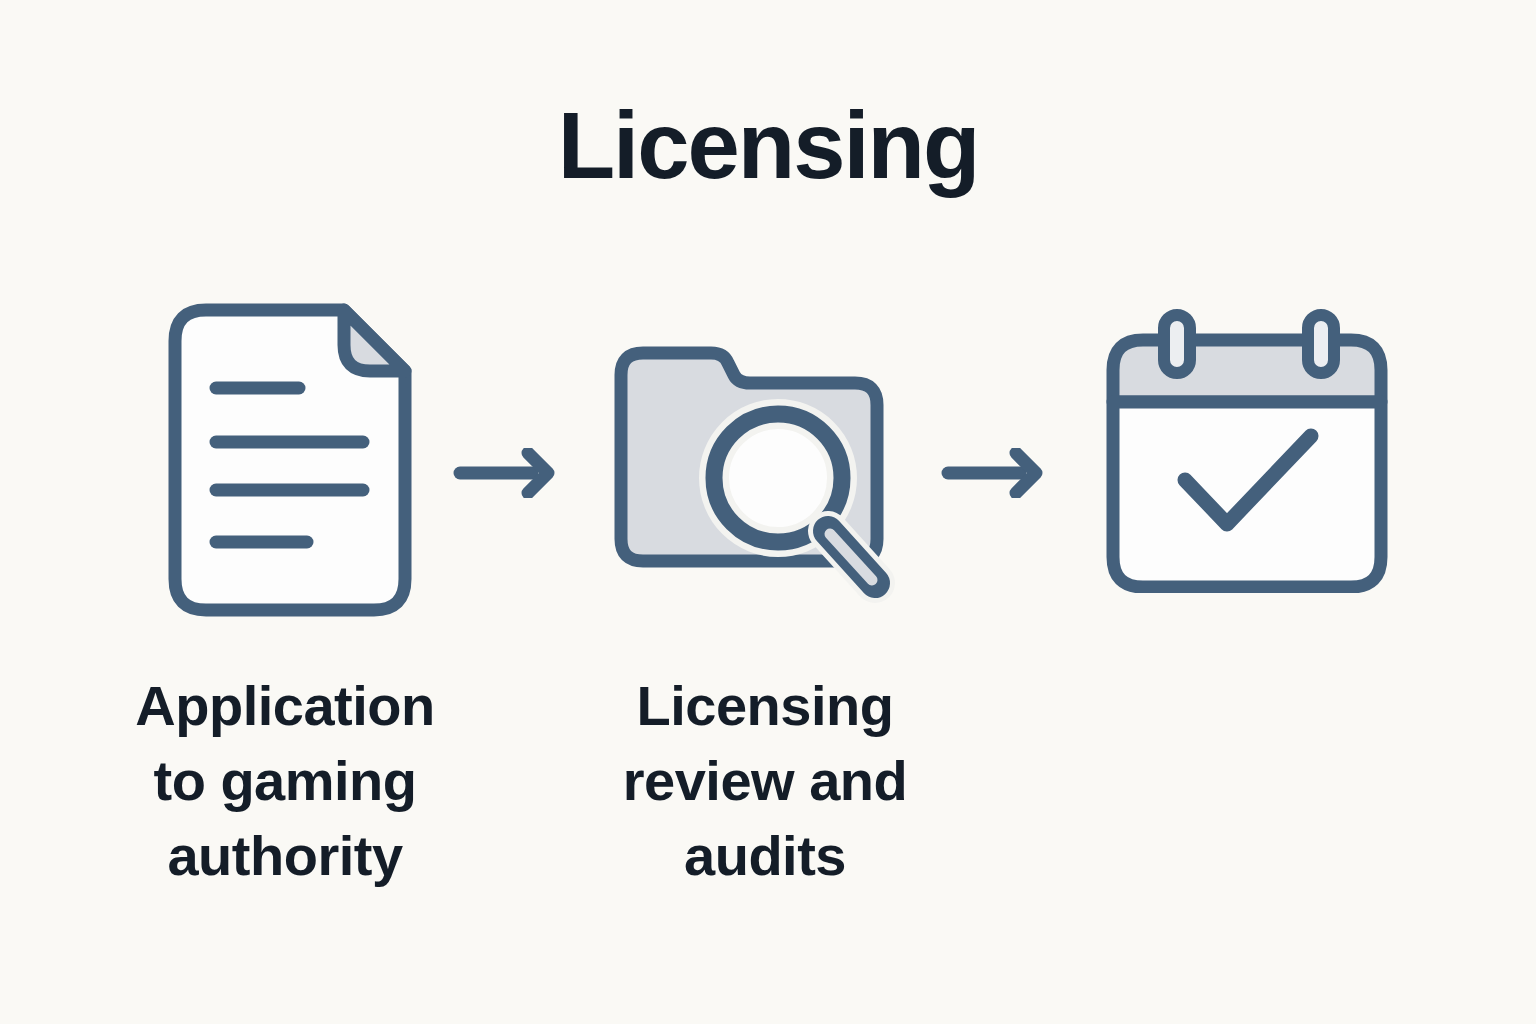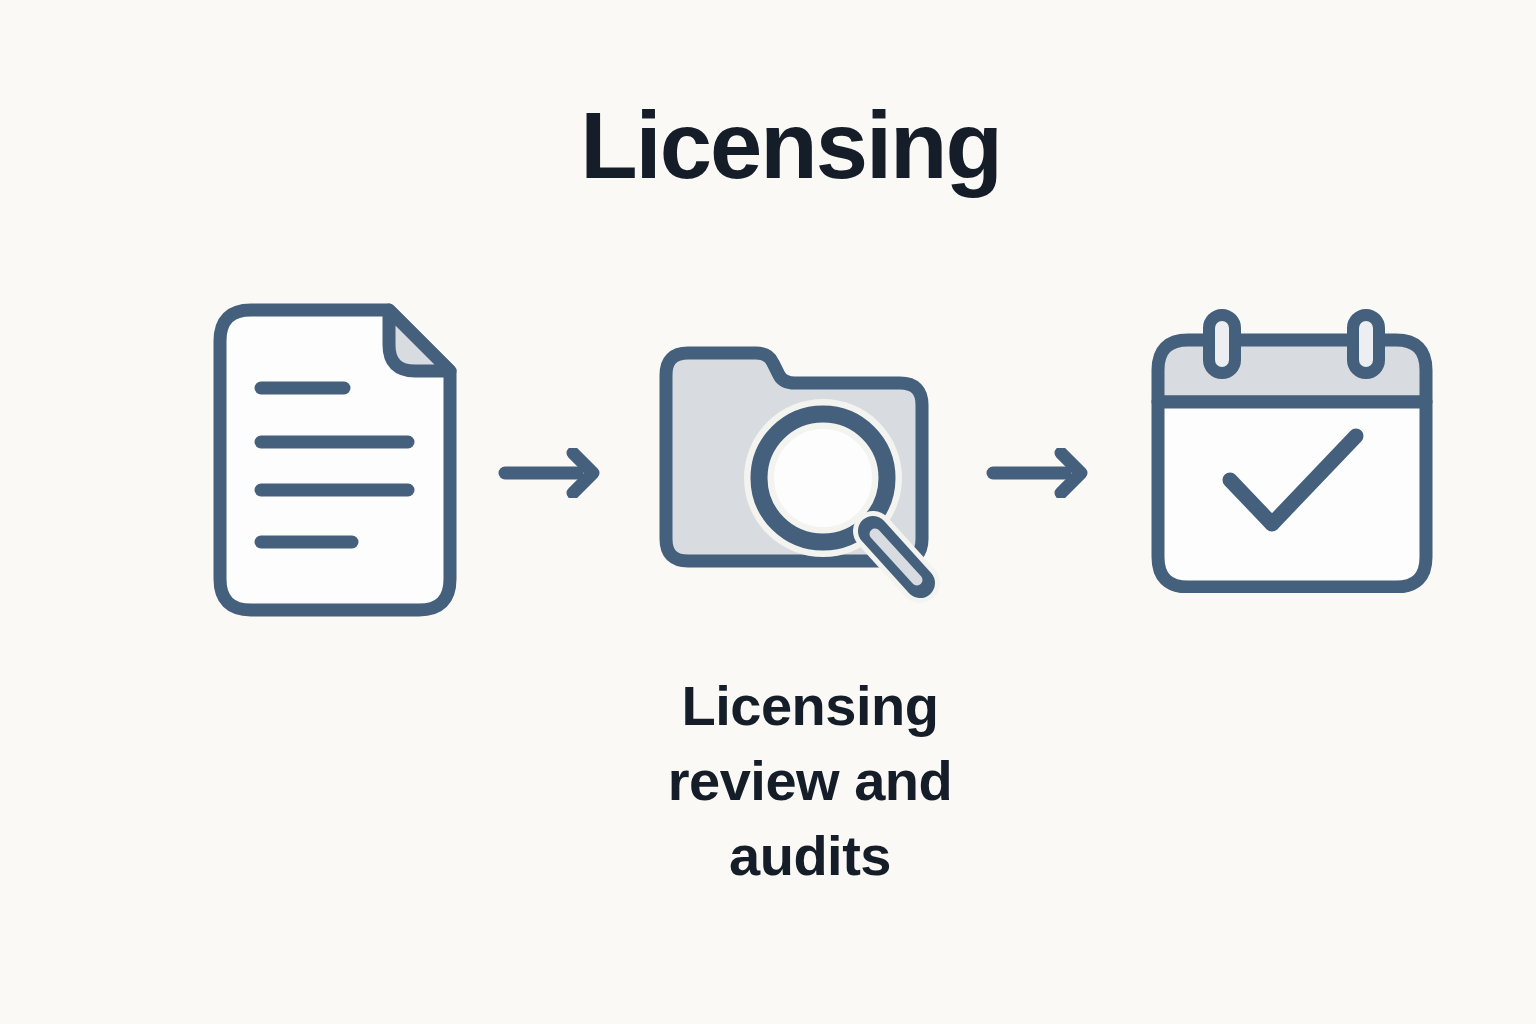--- a/index.html
+++ b/index.html
@@ -10,21 +10,21 @@
     --text:#141d28;
   }
   *{margin:0;padding:0;box-sizing:border-box;}
   html,body{width:1536px;height:1024px;}
   body{
     background:var(--background);
     font-family:"Liberation Sans", sans-serif;
     position:relative;
     overflow:hidden;
   }
-  .stage{position:absolute;inset:0;margin-left:45px;}
+  .stage{position:absolute;inset:0;}
   .page-title{
     position:absolute;
     left:0; right:0; top:92px;
     text-align:center;
     font-size:94px;
     font-weight:bold;
     letter-spacing:-2px;
     color:var(--text);
   }
   .icon-box{position:absolute;}
@@ -91,17 +91,20 @@
   <div class="icon-box" style="left:1105px;top:308px;">
     <svg width="285" height="285" viewBox="0 0 285 285" fill="none">
       <path d="M38 32 H246 Q276 32 276 62 V94 H8 V62 Q8 32 38 32 Z" fill="var(--fill-light)" stroke="var(--stroke)" stroke-width="13" stroke-linejoin="round"></path>
       <path d="M8 94 H276 V249 Q276 279 246 279 H38 Q8 279 8 249 Z" fill="var(--fill-white)" stroke="var(--stroke)" stroke-width="13" stroke-linejoin="round"></path>
       <rect x="59" y="7" width="26" height="58" rx="13" fill="#eceef1" stroke="var(--stroke)" stroke-width="12"></rect>
       <rect x="203" y="7" width="26" height="58" rx="13" fill="#eceef1" stroke="var(--stroke)" stroke-width="12"></rect>
       <path d="M80 172 L122 216 L206 128" stroke="var(--stroke)" stroke-width="15" stroke-linecap="round" stroke-linejoin="round"></path>
     </svg>
   </div>
 
+  <div class="step-label label-1">Application
+to gaming
+authority</div>
   <div class="step-label label-2">Licensing
 review and
 audits</div>
 
 </div>
 
 </body></html>

